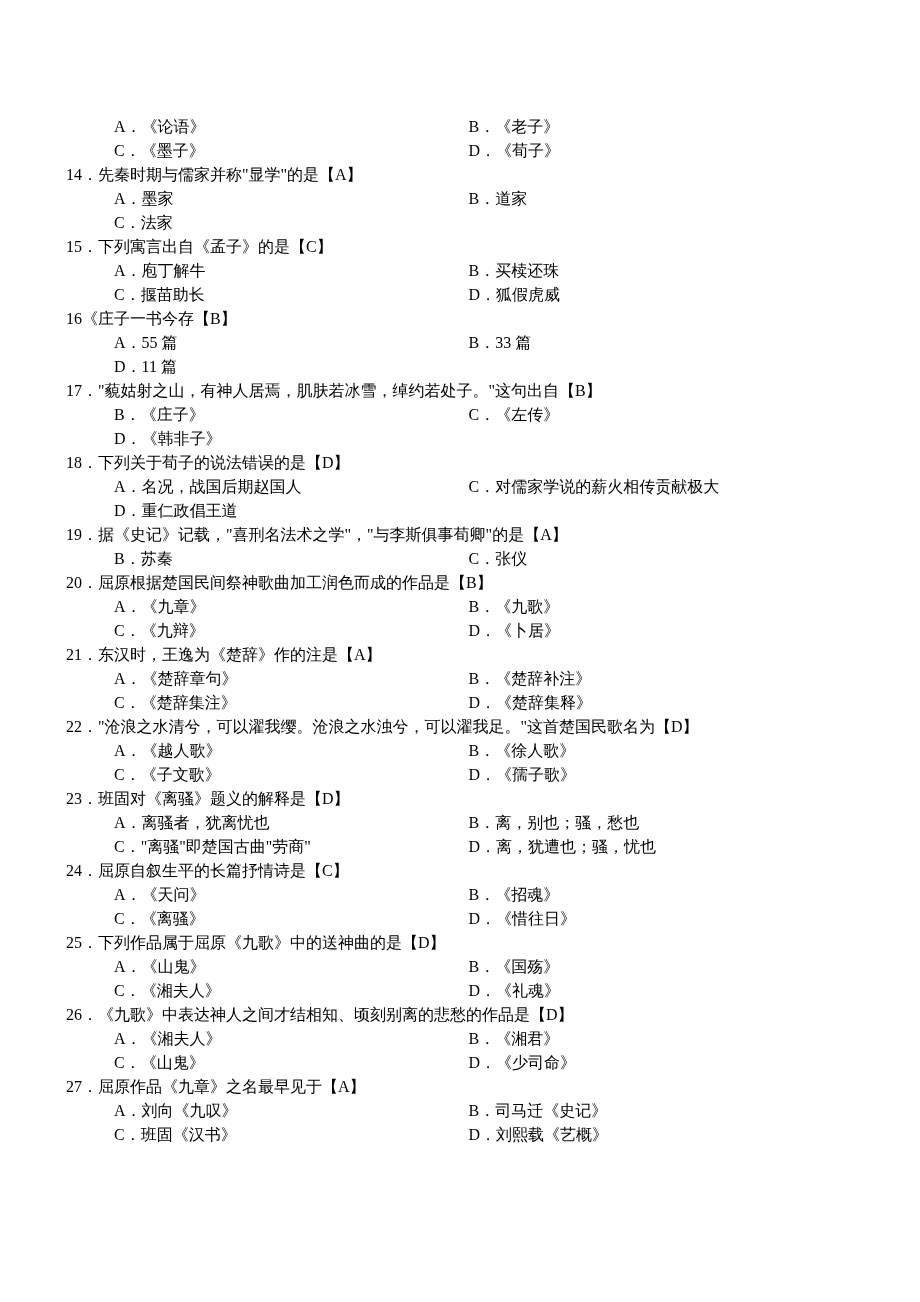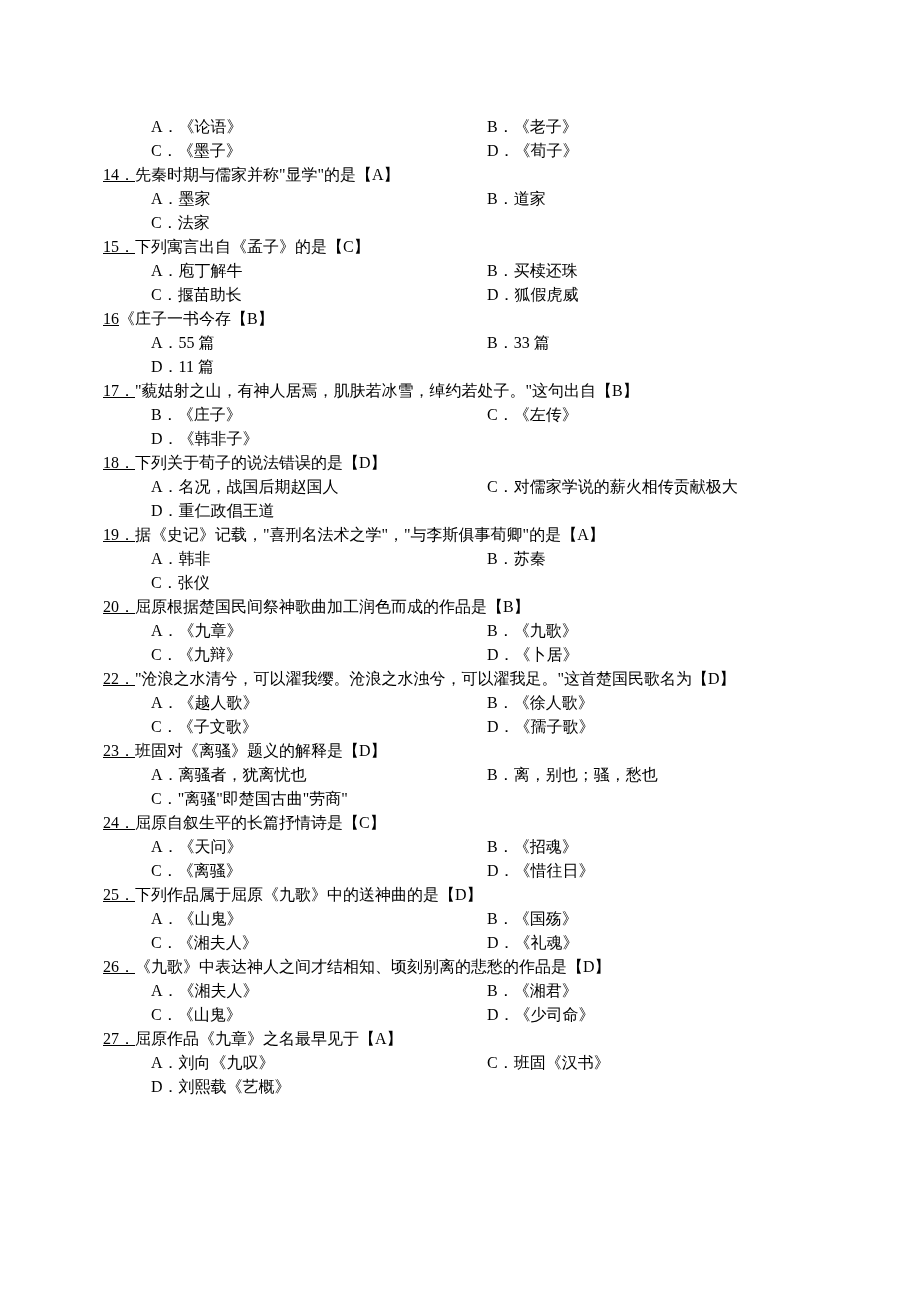--- a/index.html
+++ b/index.html
@@ -8,21 +8,21 @@
     background: #ffffff;
     font-family: "SimSun", "宋体", serif;
     font-size: 16px;
     color: #000;
     line-height: 1.5;
   }
   .page {
     width: 920px;
     min-height: 1302px;
     box-sizing: border-box;
-    padding: 115px 145px 100px 103px;
+    padding: 115px 145px 100px 66px;
   }
   .question {
     margin: 0;
   }
   .stem {
     padding-left: 0px;
     text-indent: 0;
   }
   .options {
     display: flex;
@@ -30,21 +30,20 @@
   }
   .opt {
     box-sizing: border-box;
     padding-left: 48px;
   }
   .opt.half {
     width: 50%;
   }
   .num {
     display: inline;
-    text-decoration: underline;
   }
   .orphan-options .opt {
     padding-left: 48px;
   }
 </style>
 </head>
 <body>
 
 <div class="page">
 
@@ -111,38 +110,48 @@
       <div class="opt half">C．对儒家学说的薪火相传贡献极大</div>
       <div class="opt half">D．重仁政倡王道</div>
     </div>
   </div>
 
   <div class="question">
     <div class="stem">
       <span class="num">19．</span><span>据《史记》记载，"喜刑名法术之学"，"与李斯俱事荀卿"的是【A】</span>
     </div>
     <div class="options">
-      <div class="opt half">A．韩非</div>
       <div class="opt half">B．苏秦</div>
       <div class="opt half">C．张仪</div>
     </div>
   </div>
 
   <div class="question">
     <div class="stem">
       <span class="num">20．</span><span>屈原根据楚国民间祭神歌曲加工润色而成的作品是【B】</span>
     </div>
     <div class="options">
       <div class="opt half">A．《九章》</div>
       <div class="opt half">B．《九歌》</div>
       <div class="opt half">C．《九辩》</div>
       <div class="opt half">D．《卜居》</div>
     </div>
   </div>
 
+  <div class="question">
+    <div class="stem">
+      <span class="num">21．</span><span>东汉时，王逸为《楚辞》作的注是【A】</span>
+    </div>
+    <div class="options">
+      <div class="opt half">A．《楚辞章句》</div>
+      <div class="opt half">B．《楚辞补注》</div>
+      <div class="opt half">C．《楚辞集注》</div>
+      <div class="opt half">D．《楚辞集释》</div>
+    </div>
+  </div>
 
   <div class="question">
     <div class="stem">
       <span class="num">22．</span><span>"沧浪之水清兮，可以濯我缨。沧浪之水浊兮，可以濯我足。"这首楚国民歌名为【D】</span>
     </div>
     <div class="options">
       <div class="opt half">A．《越人歌》</div>
       <div class="opt half">B．《徐人歌》</div>
       <div class="opt half">C．《子文歌》</div>
       <div class="opt half">D．《孺子歌》</div>
@@ -150,20 +159,21 @@
   </div>
 
   <div class="question">
     <div class="stem">
       <span class="num">23．</span><span>班固对《离骚》题义的解释是【D】</span>
     </div>
     <div class="options">
       <div class="opt half">A．离骚者，犹离忧也</div>
       <div class="opt half">B．离，别也；骚，愁也</div>
       <div class="opt half">C．"离骚"即楚国古曲"劳商"</div>
+      <div class="opt half">D．离，犹遭也；骚，忧也</div>
     </div>
   </div>
 
   <div class="question">
     <div class="stem">
       <span class="num">24．</span><span>屈原自叙生平的长篇抒情诗是【C】</span>
     </div>
     <div class="options">
       <div class="opt half">A．《天问》</div>
       <div class="opt half">B．《招魂》</div>
@@ -195,18 +205,19 @@
       <div class="opt half">D．《少司命》</div>
     </div>
   </div>
 
   <div class="question">
     <div class="stem">
       <span class="num">27．</span><span>屈原作品《九章》之名最早见于【A】</span>
     </div>
     <div class="options">
       <div class="opt half">A．刘向《九叹》</div>
+      <div class="opt half">B．司马迁《史记》</div>
       <div class="opt half">C．班固《汉书》</div>
       <div class="opt half">D．刘熙载《艺概》</div>
     </div>
   </div>
 
 </div>
 
 </body></html>

